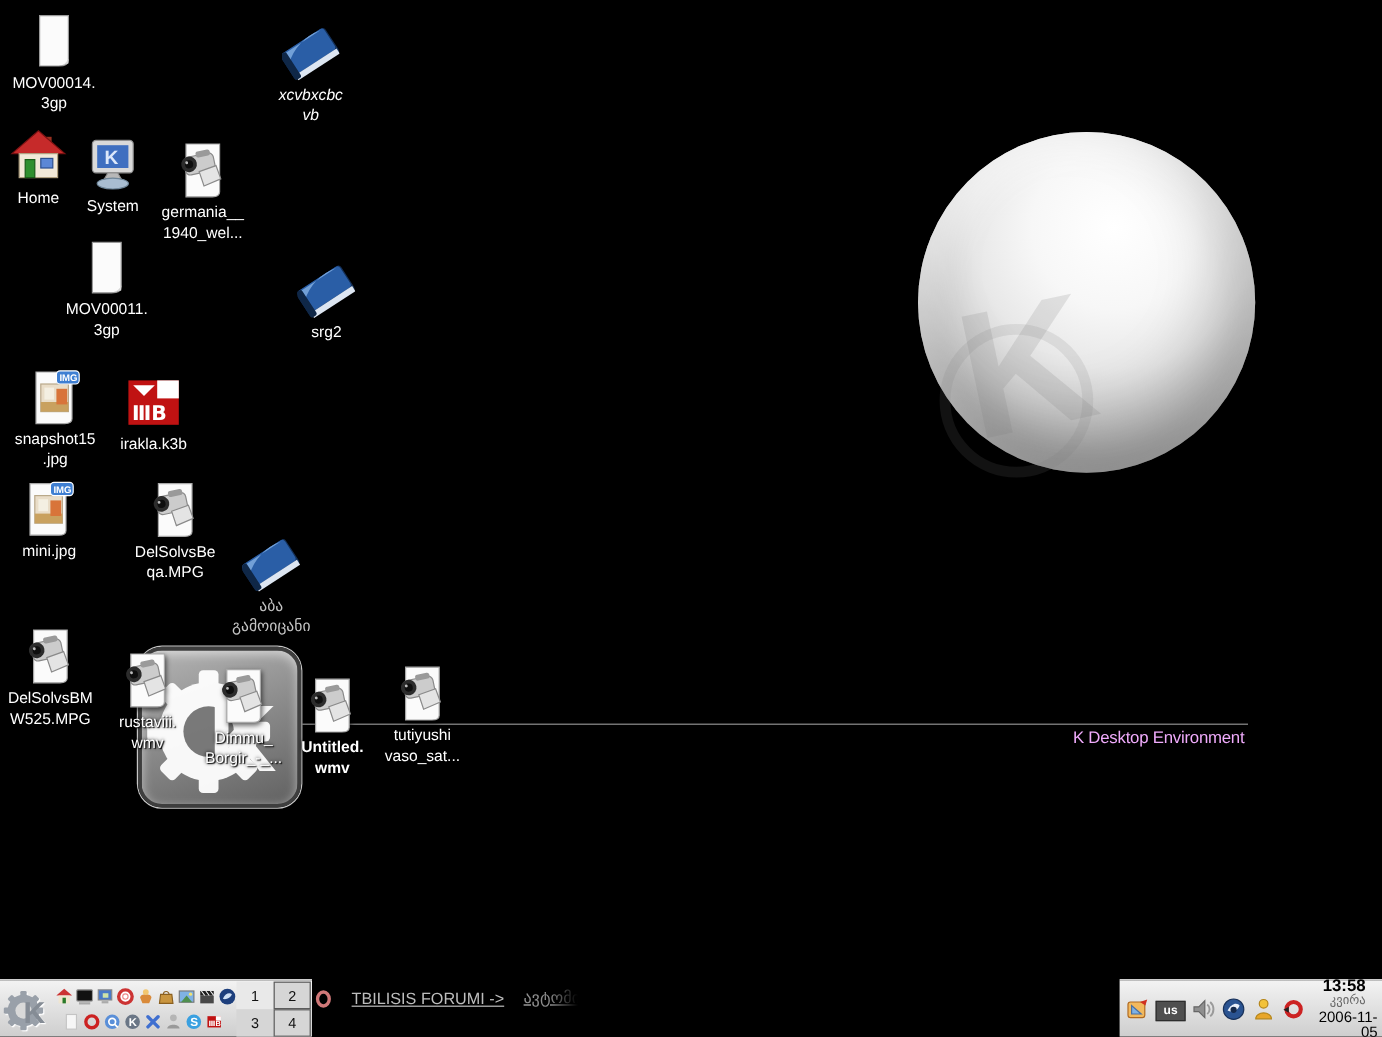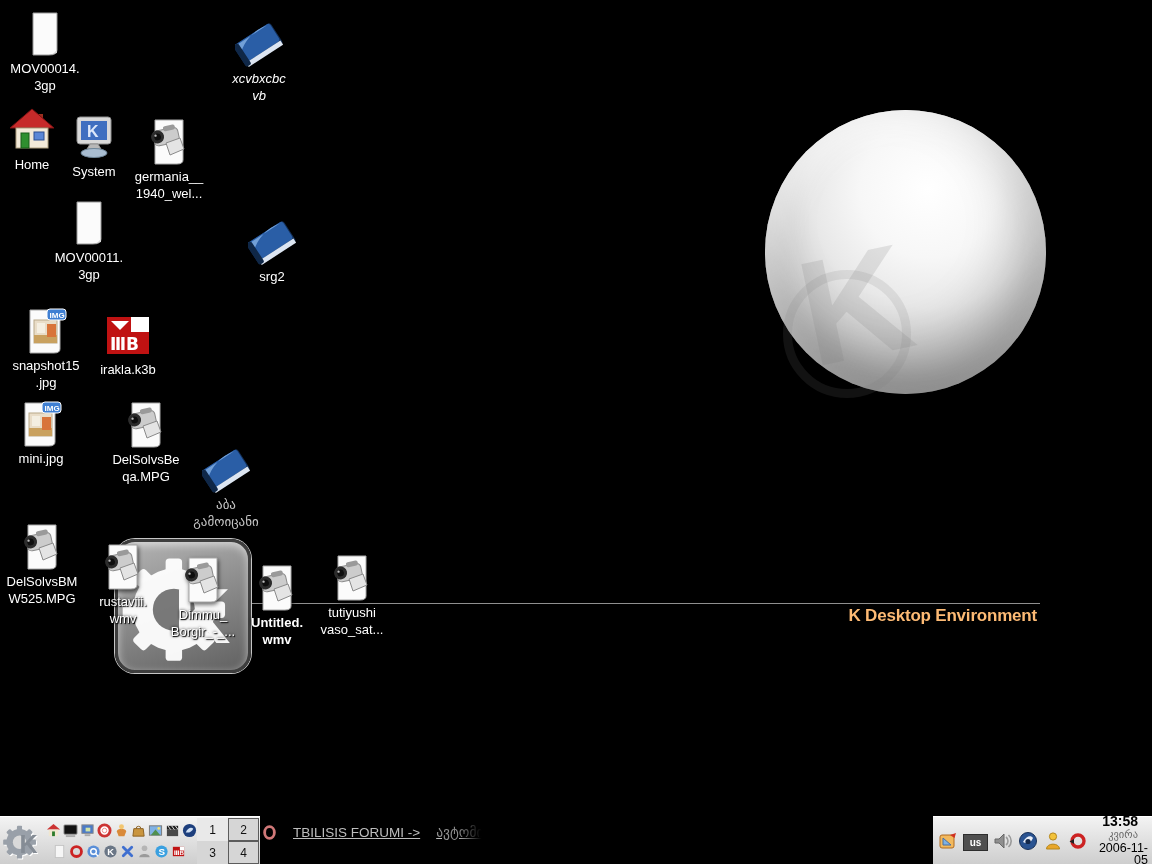--- a/index.html
+++ b/index.html
@@ -19,22 +19,22 @@
   #moon .k-mark{
     position:absolute;left:36px;top:120px;font-size:150px;font-weight:bold;
     color:rgba(120,120,120,.18);transform:rotate(-12deg);line-height:1;
   }
   #moon .gear-mark{
     position:absolute;left:18px;top:160px;width:110px;height:110px;border-radius:50%;
     border:9px solid rgba(120,120,120,.15);
   }
   #wallline{position:absolute;left:252px;top:603px;width:788px;height:1px;background:#8f8f8f;}
   #walltext{
-    position:absolute;top:606px;right:115px;color:#fdba74;font-weight:bold;
-    font-size:17px;letter-spacing:-.2px;
+    position:absolute;top:606px;right:115px;color:#f0abfc;font-weight:normal;
+    font-size:14px;letter-spacing:-.2px;
   }
   
   #startup{
     position:absolute;left:115px;top:539px;width:130px;height:128px;border-radius:20px;
     background:linear-gradient(160deg,#b5b5b5 0%,#8e8e8e 45%,#616161 100%);
     border:3px solid #3e3e3e;
     box-shadow:0 0 0 1px #c6c6c6, inset 0 3px 9px rgba(255,255,255,.55);
     z-index:5;
   }
   #startup svg{width:100%;height:100%;opacity:.95;}

